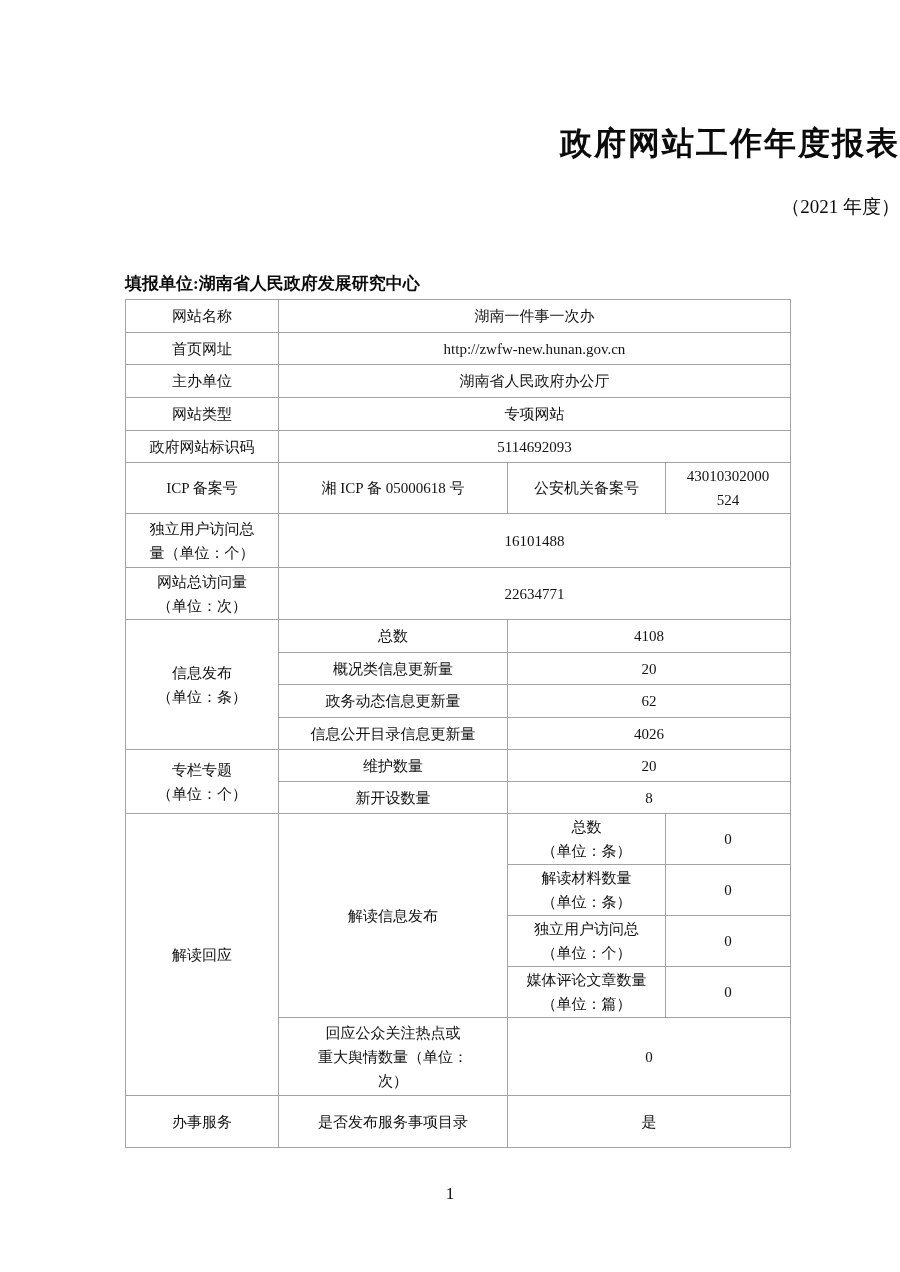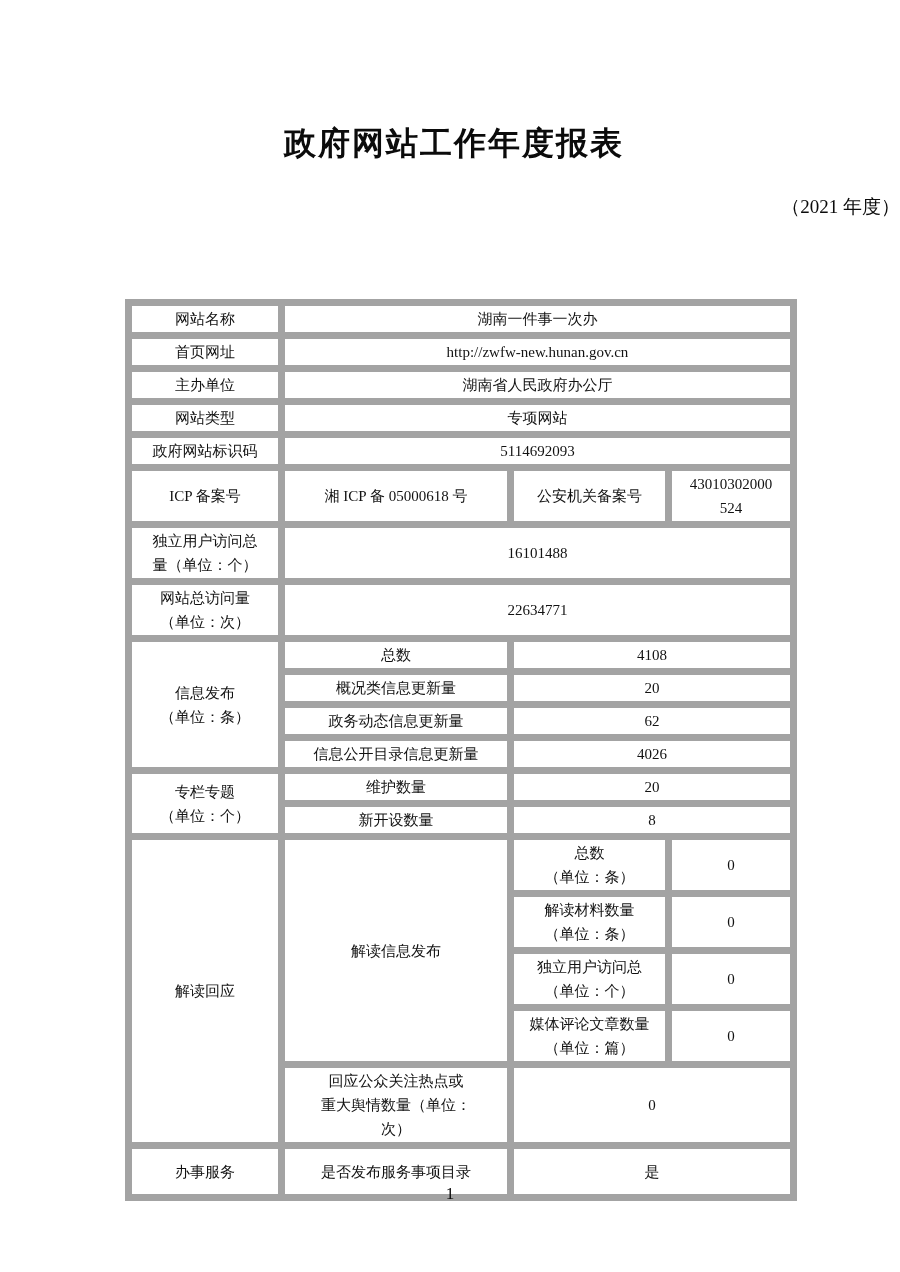--- a/index.html
+++ b/index.html
@@ -8,21 +8,21 @@
     width: 900px; height: 1272px;
     font-family: "Liberation Serif", serif;
     color: #121212;
     position: relative;
     overflow: hidden;
   }
   .page { position: relative; width: 900px; height: 1272px; background: #ffffff; }
 
   .doc-title {
     position: absolute; top: 122px; left: 0; width: 100%;
-    text-align: center;
+    text-align: right;
     font-family: Liberation Serif, serif;
     font-weight: 700;
     font-size: 32px;
     letter-spacing: 2px;
     color: #0b0b0b;
     padding-left: 8px;
   }
   .doc-subtitle {
     position: absolute; top: 194px; left: 0; width: 100%;
     text-align: right;
@@ -36,21 +36,21 @@
     white-space: nowrap;
   }
 
   table.report {
     position: absolute; top: 299px; left: 125px;
     width: 665px;
     border-collapse: collapse;
     table-layout: fixed;
   }
   table.report td {
-    border: 7px solid #a3a3a3;
+    border: 1px solid #a3a3a3;
     text-align: center;
     vertical-align: middle;
     font-size: 15px;
     line-height: 1.6;
     padding: 1px 4px;
     white-space: pre-line;
     color: #121212;
     overflow: hidden;
   }
   tr.h33 { height: 33px; }
@@ -71,20 +71,21 @@
     color: #0b0b0b;
   }
 </style>
 </head>
 <body>
 
 <div class="page">
 
   <div class="doc-title">政府网站工作年度报表</div>
   <div class="doc-subtitle">（2021 年度）</div>
+  <div class="reporting-unit">填报单位:湖南省人民政府发展研究中心</div>
 
   <table class="report">
     <colgroup>
       <col style="width:153px">
       <col style="width:229px">
       <col style="width:158px">
       <col style="width:125px">
     </colgroup>
 
     <tbody>

